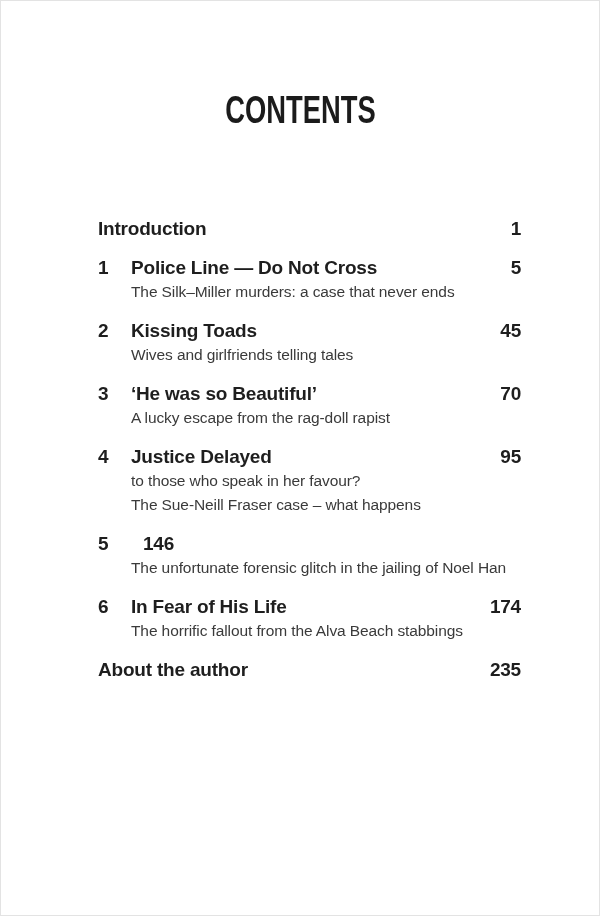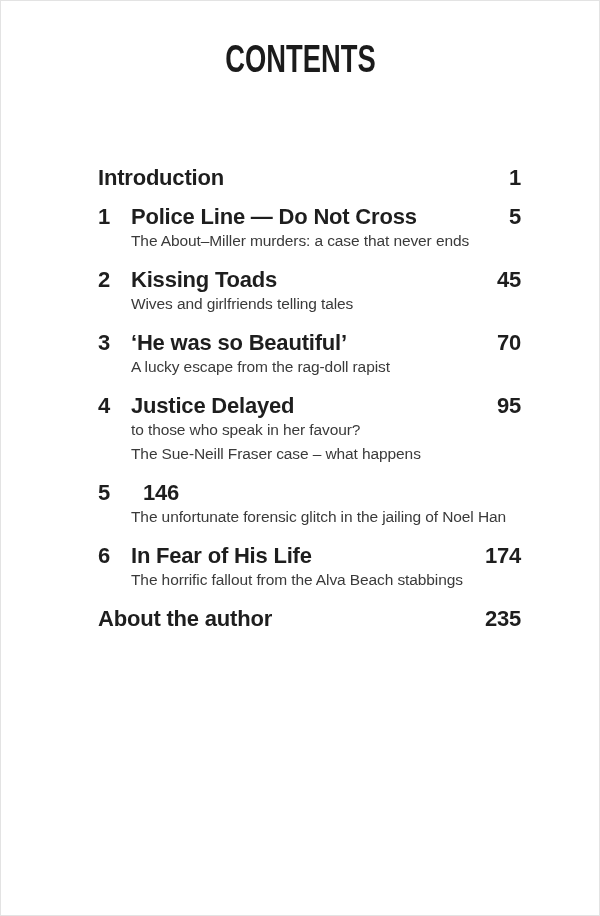--- a/index.html
+++ b/index.html
@@ -8,21 +8,21 @@
     width: 600px;
     height: 916px;
     background: #ffffff;
     box-sizing: border-box;
     border: 1px solid #e3e3e3;
     font-family: "Liberation Sans", sans-serif;
     color: #1e1e1e;
     overflow: hidden;
   }
   .title-wrap {
-    padding-top: 37px;
+    padding-top: 88px;
     text-align: center;
   }
   .contents-title {
     display: inline-block;
     margin: 0;
     font-size: 38px;
     font-weight: 700;
     letter-spacing: 0px;
     color: #1b1b1b;
     transform: scaleX(0.72);
@@ -30,21 +30,21 @@
     white-space: nowrap;
   }
   .toc {
     margin: 85px 78px 0 97px;
   }
   .entry { margin-bottom: 15px; }
   .entry .row {
     display: flex;
     align-items: flex-start;
     line-height: 24px;
-    font-size: 22px;
+    font-size: 19px;
     font-weight: 700;
     letter-spacing: -0.2px;
   }
   .num {
     width: 33px;
     flex-shrink: 0;
     font-weight: 700;
   }
   .num:empty { display: none; }
   .entry-title { flex: 1; }
@@ -81,21 +81,21 @@
       </div>
 
     </div>
 
     <div class="entry">
       <div class="row">
         <span class="num">1</span>
         <span class="entry-title">Police Line — Do Not Cross</span>
         <span class="page-num">5</span>
       </div>
-      <div class="sub">The About–Miller murders: a case that never ends</div>
+      <div class="sub">The Silk–Miller murders: a case that never ends</div>
 
     </div>
 
     <div class="entry">
       <div class="row">
         <span class="num">2</span>
         <span class="entry-title">Kissing Toads</span>
         <span class="page-num">45</span>
       </div>
       <div class="sub">Wives and girlfriends telling tales</div>

